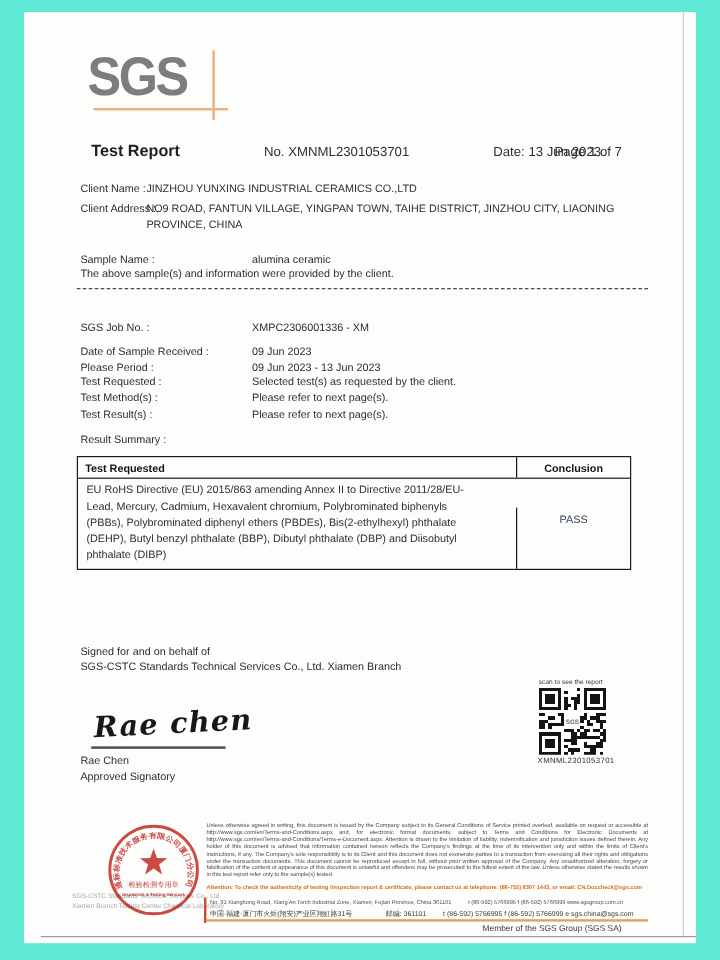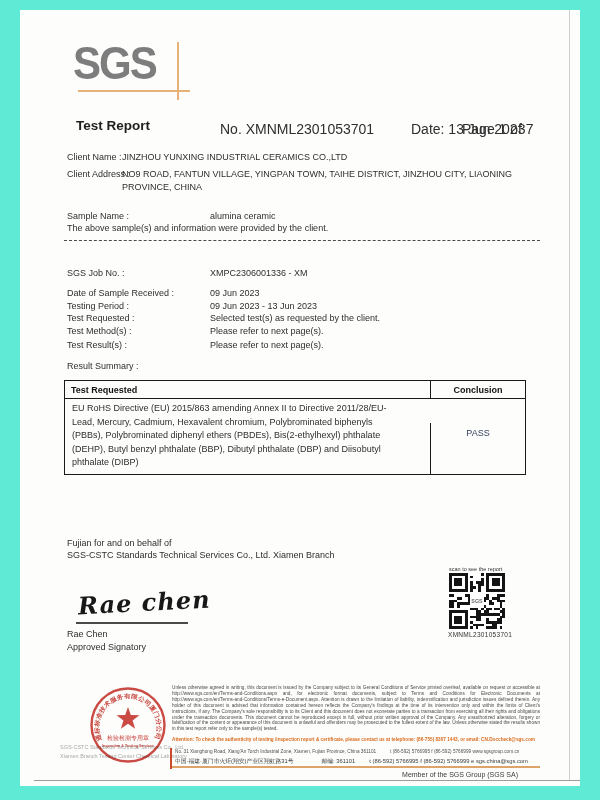--- a/index.html
+++ b/index.html
@@ -6,21 +6,21 @@
   body { font-family:"Liberation Sans", sans-serif; }
   .viewport { position:relative; width:600px; height:800px; background:#5eead4; overflow:hidden; }
   .page { position:absolute; left:20px; top:10px; width:560px; height:776px; background:#fdfdfc; }
   .abs { position:absolute; white-space:nowrap; color:#2e2e2e; }
   
   .logo-text { font-size:42px; font-weight:bold; color:#7d7d7d; letter-spacing:-2px; transform:scaleY(1.08); transform-origin:top left; }
   .crop-h { height:1.5px; background:#e7b27a; }
   .crop-v { width:1.5px; background:#e7b27a; }
   
   .title { font-size:13.5px; font-weight:bold; color:#1e1e1e; }
-  .meta { font-size:14px; color:#2e2e2e; }
+  .meta { font-size:11px; color:#2e2e2e; }
   .small { font-size:9px; }
   .dashes { border-top:1.6px dashed #4a4a4a; height:0; }
   
   .rtable { border:1.8px solid #1a1a1a; }
   .rtable .hdr { border-bottom:1.8px solid #1a1a1a; display:flex; }
   .rtable .hcell { font-size:9px; font-weight:bold; color:#111; padding:4px 0 3px 6px; }
   .rtable .body { display:flex; }
   .vline-col { border-left:1.1px solid #1a1a1a; }
   .tline { font-size:9px; line-height:13.6px; color:#2e2e2e; white-space:nowrap; }
   .pass { font-size:9px; font-weight:400; text-align:center; padding-top:5px; }
@@ -69,21 +69,21 @@
 
     <div class="abs small" style="left:47px; top:201px;">Sample Name :</div>
     <div class="abs small" style="left:190px; top:201px;">alumina ceramic</div>
     <div class="abs small" style="left:47px; top:213px;">The above sample(s) and information were provided by the client.</div>
     <div class="abs dashes" style="left:44px; top:230px; width:476px;"></div>
 
     <div class="abs small" style="left:47px; top:258px;">SGS Job No. :</div>
     <div class="abs small" style="left:190px; top:258px;">XMPC2306001336 - XM</div>
     <div class="abs small" style="left:47px; top:278px;">Date of Sample Received :</div>
     <div class="abs small" style="left:190px; top:278px;">09 Jun 2023</div>
-    <div class="abs small" style="left:47px; top:291px;">Testing Period :</div>
+    <div class="abs small" style="left:47px; top:291px;">Please Period :</div>
     <div class="abs small" style="left:190px; top:291px;">09 Jun 2023 - 13 Jun 2023</div>
     <div class="abs small" style="left:47px; top:303px;">Test Requested :</div>
     <div class="abs small" style="left:190px; top:303px;">Selected test(s) as requested by the client.</div>
     <div class="abs small" style="left:47px; top:316px;">Test Method(s) :</div>
     <div class="abs small" style="left:190px; top:316px;">Please refer to next page(s).</div>
     <div class="abs small" style="left:47px; top:330px;">Test Result(s) :</div>
     <div class="abs small" style="left:190px; top:330px;">Please refer to next page(s).</div>
     <div class="abs small" style="left:47px; top:351px;">Result Summary :</div>
 
     <div class="abs rtable" style="left:44px; top:370px; width:462px;">
@@ -96,21 +96,21 @@
           <div class="tline">EU RoHS Directive (EU) 2015/863 amending Annex II to Directive 2011/28/EU-</div>
           <div class="tline">Lead, Mercury, Cadmium, Hexavalent chromium, Polybrominated biphenyls</div>
           <div class="tline">(PBBs), Polybrominated diphenyl ethers (PBDEs), Bis(2-ethylhexyl) phthalate</div>
           <div class="tline">(DEHP), Butyl benzyl phthalate (BBP), Dibutyl phthalate (DBP) and Diisobutyl</div>
           <div class="tline">phthalate (DIBP)</div>
         </div>
         <div class="vline-col pass" style="width:95px; color:#34435e;margin-top:24px;">PASS</div>
       </div>
     </div>
 
-    <div class="abs small" style="left:47px; top:528px;">Fujian for and on behalf of</div>
+    <div class="abs small" style="left:47px; top:528px;">Signed for and on behalf of</div>
     <div class="abs small" style="left:47px; top:540px;">SGS-CSTC Standards Technical Services Co., Ltd. Xiamen Branch</div>
     <div class="abs script-sig" style="left:58px; top:578px;">Rae chen</div>
     <div class="abs sig-line" style="left:56px; top:612px; width:112px;"></div>
     <div class="abs small" style="left:47px; top:619px;">Rae Chen</div>
     <div class="abs small" style="left:47px; top:632px;">Approved Signatory</div>
 
     <div class="abs qr-caption" style="left:429px; top:556px;">scan to see the report</div>
     <div class="abs" style="left:429px; top:563px;">
       <svg viewBox="0 0 21 21" width="56" height="56" style="shape-rendering:crispEdges;">
         <rect x="0" y="0" width="21" height="21" fill="#ffffff"></rect>

